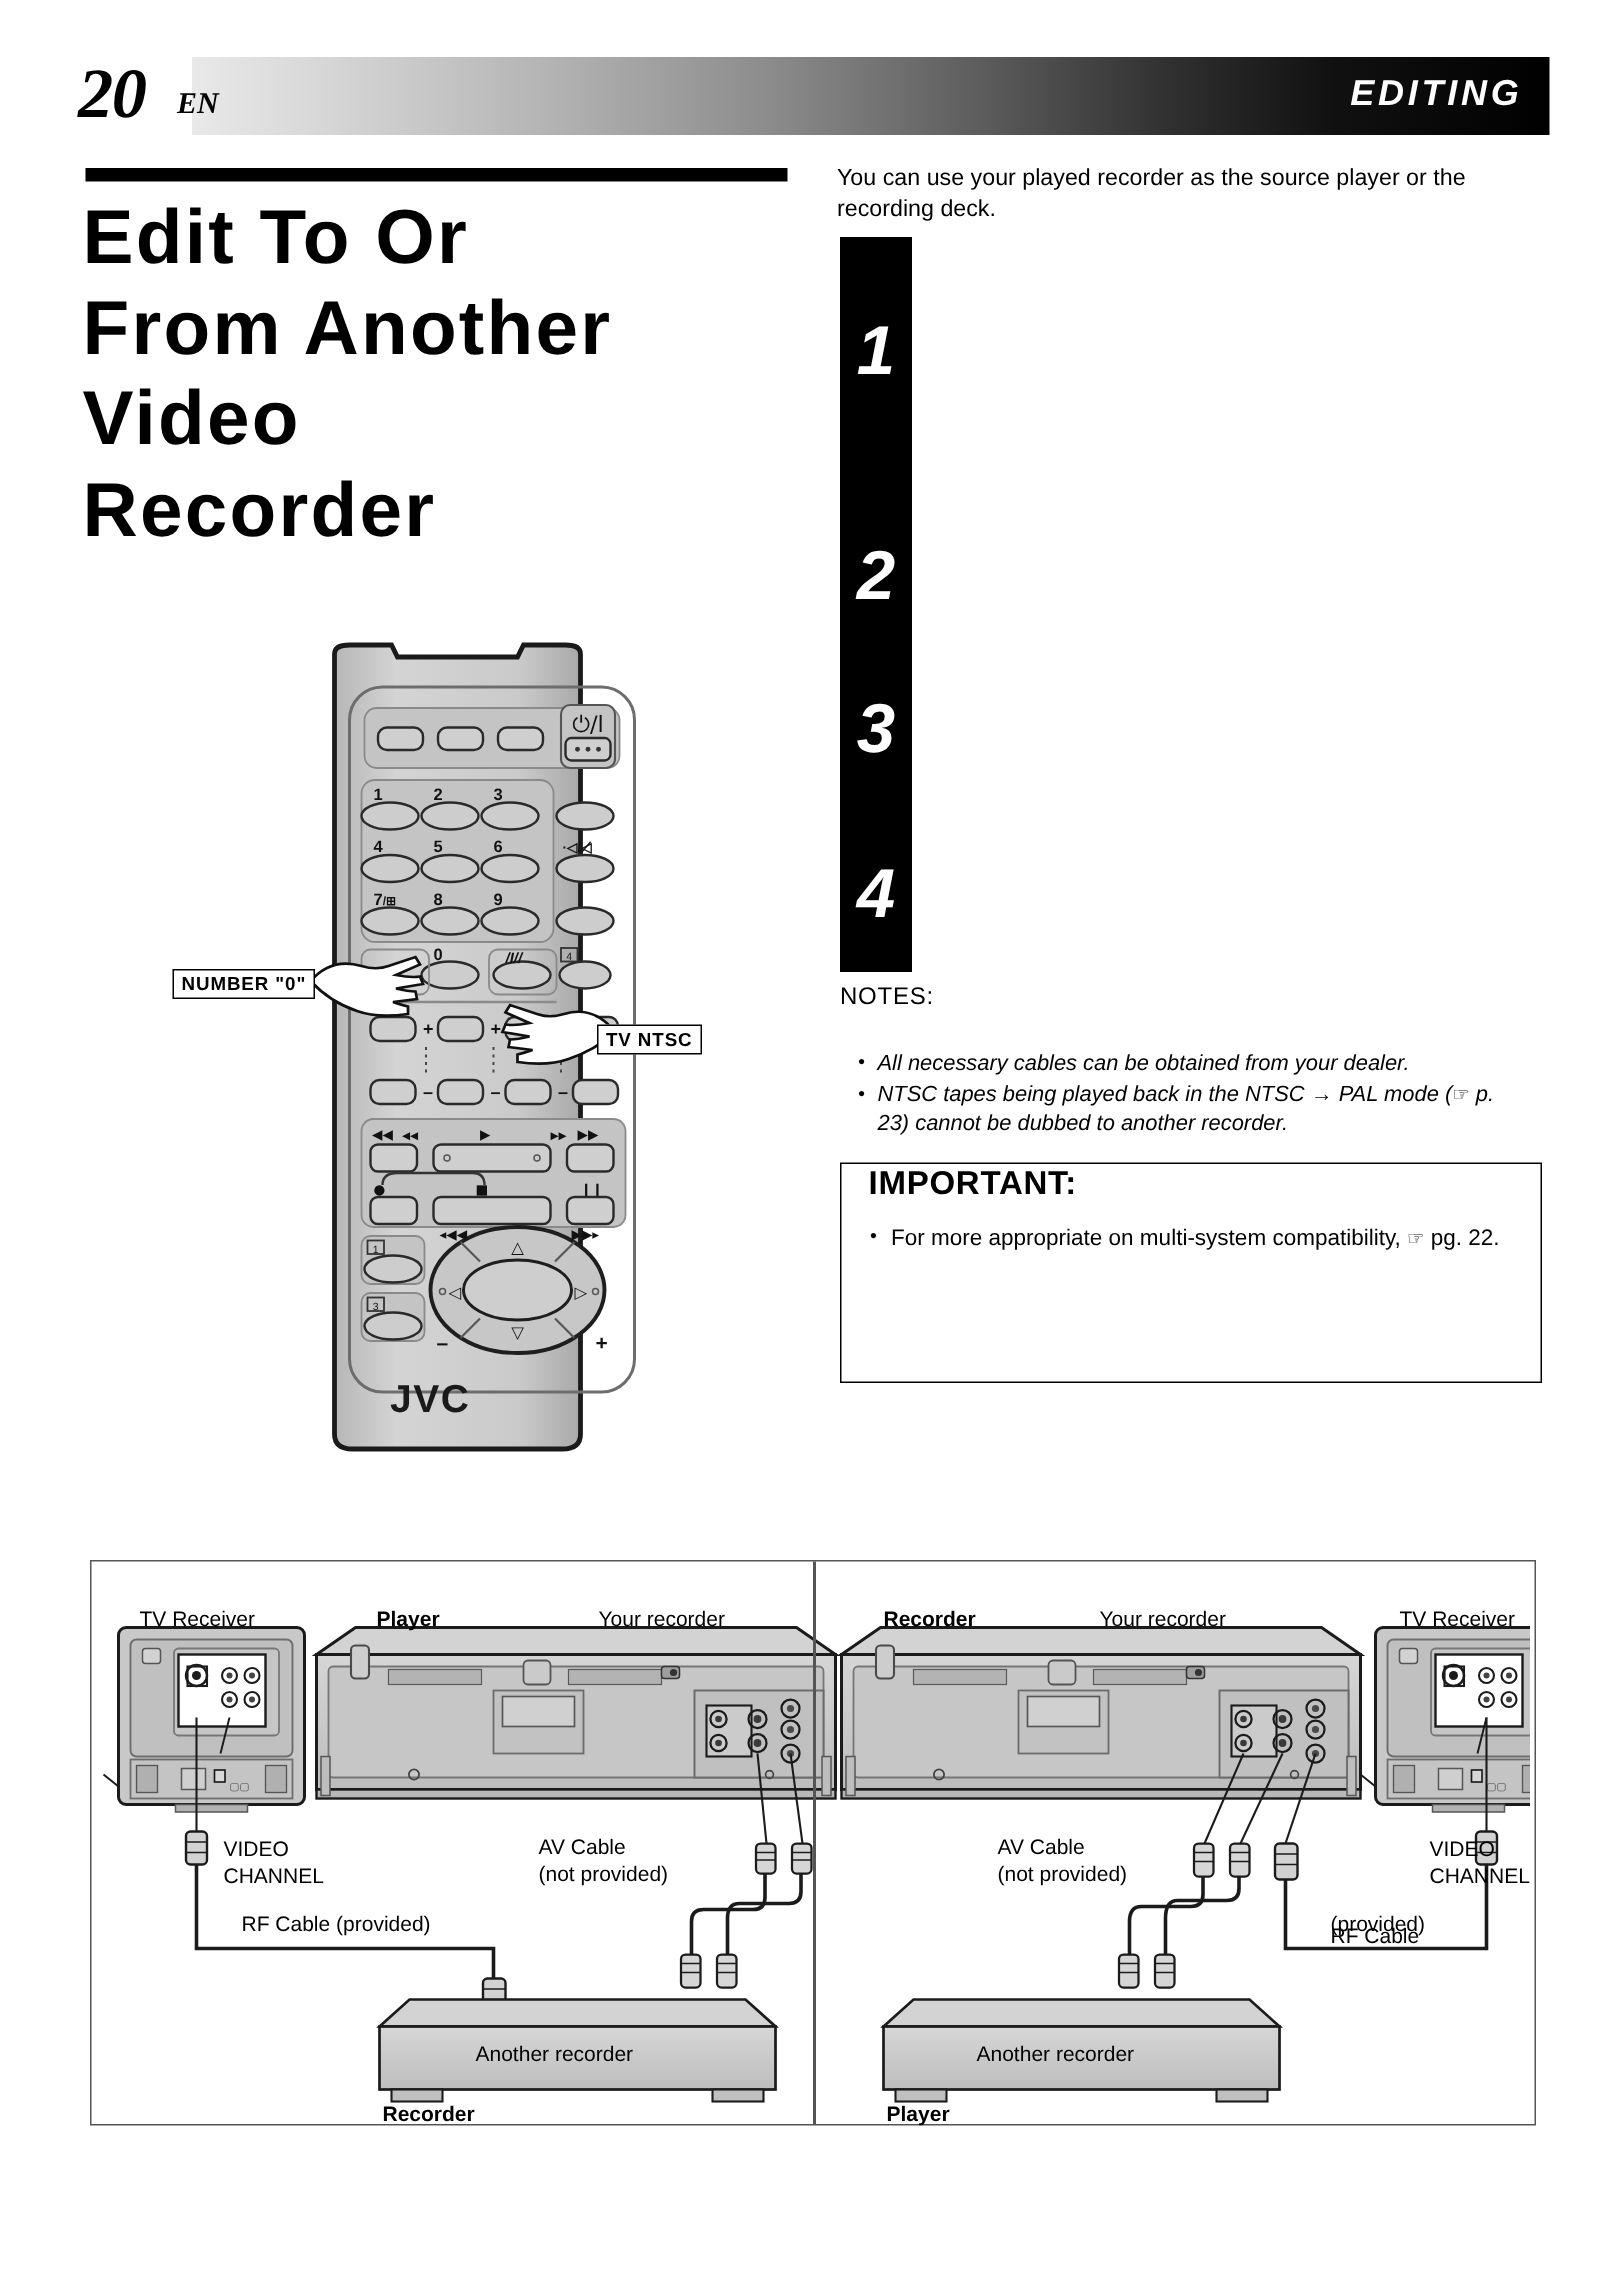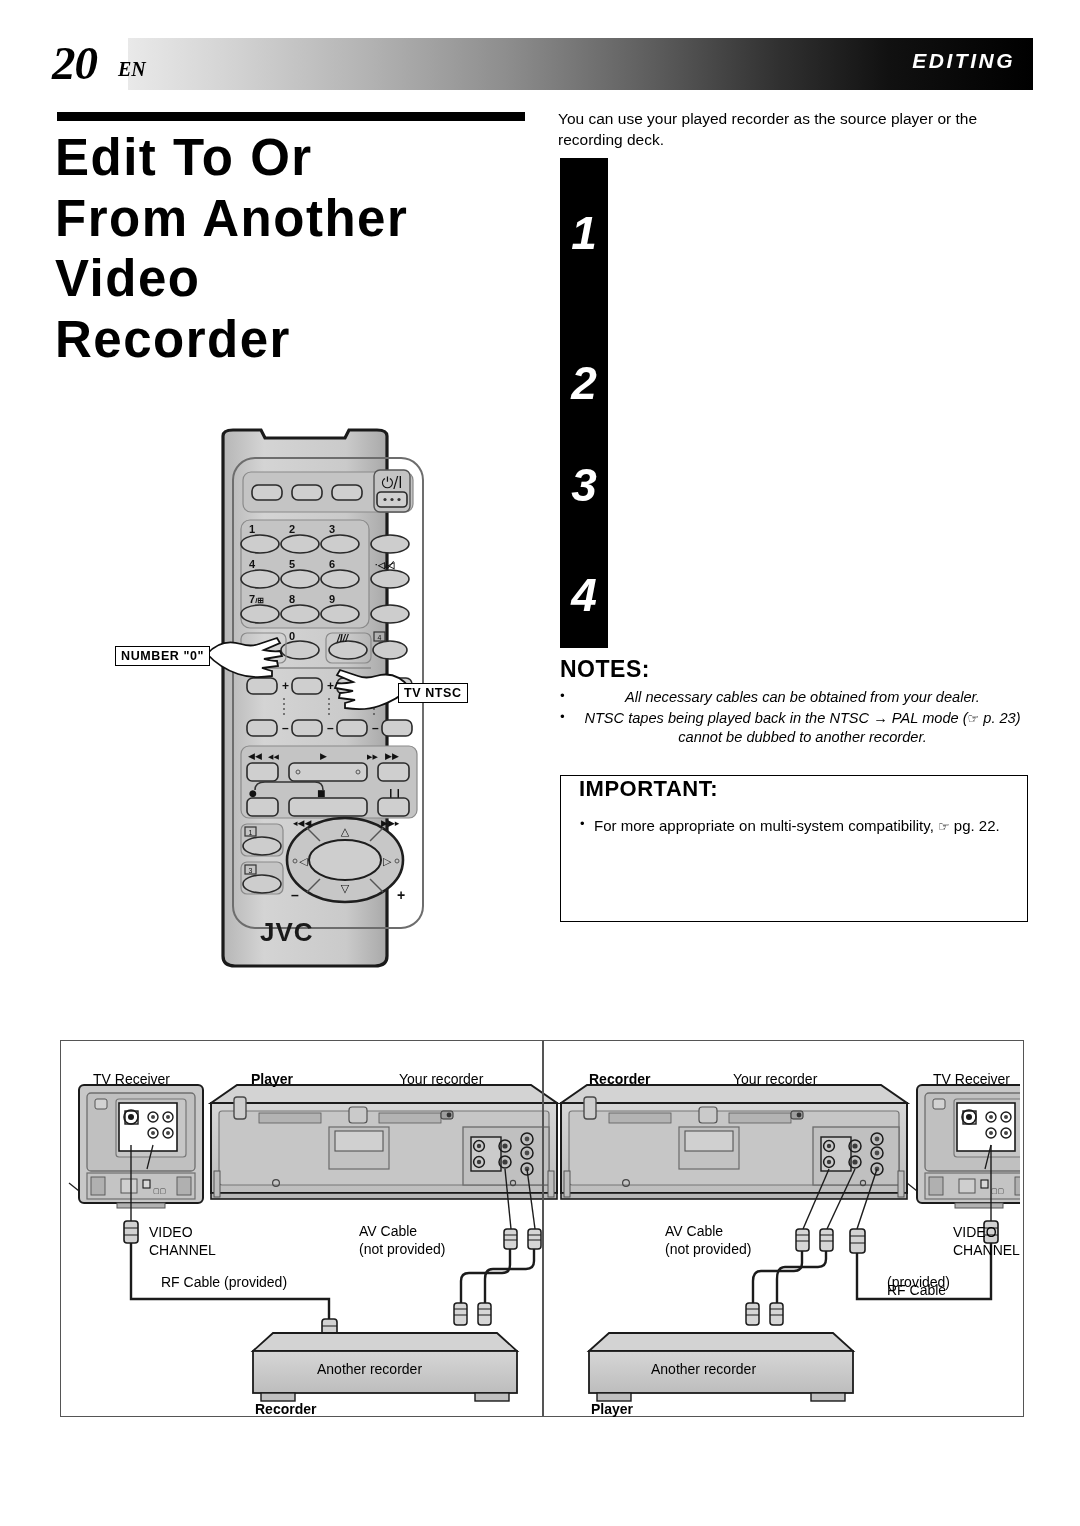--- a/index.html
+++ b/index.html
@@ -2,21 +2,21 @@
 <html><head>
 <meta charset="utf-8">
 <style>
   html,body{margin:0;padding:0;background:#fff;}
   body{width:1080px;height:1526px;position:relative;font-family:"Liberation Sans",sans-serif;color:#000;overflow:hidden;}
   .page{position:absolute;left:0;top:0;width:1080px;height:1526px;}
 
   
   .hdr-bar{position:absolute;left:128px;top:38px;width:905px;height:52px;
     background:linear-gradient(to right,#e9e9e9 0%,#d2d2d2 12%,#b4b4b4 26%,#8d8d8d 42%,#5d5d5d 58%,#303030 72%,#111 84%,#000 100%);}
-  .hdr-editing{position:absolute;right:18px;top:11px;color:#fff;font-size:21px;font-weight:bold;
+  .hdr-editing{position:absolute;right:18px;top:11px;color:#fff;font-size:24px;font-weight:bold;
     font-style:italic;letter-spacing:2.5px;font-family:"Liberation Sans",sans-serif;}
   .pg-num{position:absolute;left:52px;top:36px;font-size:47px;font-style:italic;font-weight:bold;
     font-family:"Liberation Serif",serif;letter-spacing:-1px;}
   .pg-en{position:absolute;left:118px;top:58px;font-size:20px;font-style:italic;font-weight:bold;
     font-family:"Liberation Serif",serif;}
 
   
   .title-rule{position:absolute;left:57px;top:112px;width:468px;height:9px;background:#000;}
   .title{position:absolute;left:55px;top:128px;width:500px;font-size:51px;font-weight:bold;
     line-height:1.19;letter-spacing:1.5px;}
@@ -24,25 +24,25 @@
 
   
   .intro{position:absolute;left:558px;top:108px;width:470px;font-size:15.5px;line-height:1.38;}
   .steps{position:absolute;left:558px;top:155px;width:472px;}
   .numcol{position:absolute;left:560px;top:158px;width:48px;height:490px;background:#000;}
   .numcol span{position:absolute;left:0;width:48px;text-align:center;color:#fff;
     font-size:46px;font-weight:bold;font-style:italic;font-family:"Liberation Sans",sans-serif;}
   .n1{top:48px}.n2{top:198px}.n3{top:300px}.n4{top:410px}
 
   
-  .notes-h{position:absolute;left:560px;top:656px;font-size:23px;font-weight:bold;letter-spacing:0.5px;}
+  .notes-h{position:absolute;left:560px;top:656px;font-size:16px;font-weight:normal;letter-spacing:0.5px;}
   .notes{position:absolute;left:560px;top:688px;width:472px;font-size:14.6px;font-style:italic;line-height:1.35;}
   .notes li{list-style:none;position:relative;padding-left:13px;margin-bottom:1px;}
   .notes li:before{content:"\2022";position:absolute;left:0;top:-1px;font-size:13px;}
-  .notes ul{margin:0;padding:0;text-align:center;}
+  .notes ul{margin:12px;padding:0;}
   .hand{font-style:normal;font-size:13px;}
 
   .imp{position:absolute;left:560px;top:775px;width:466px;height:145px;border:1.6px solid #000;}
   .imp-h{position:absolute;left:18px;top:0;font-size:22px;font-weight:bold;letter-spacing:0.5px;}
   .imp ul{position:absolute;left:18px;top:40px;width:430px;margin:0;padding:0;font-size:15px;line-height:1.33;}
   .imp li{list-style:none;position:relative;padding-left:15px;margin-bottom:1px;}
   .imp li:before{content:"\2022";position:absolute;left:1px;top:-1px;font-size:13px;}
   .imp b{font-weight:bold;}
 
   

